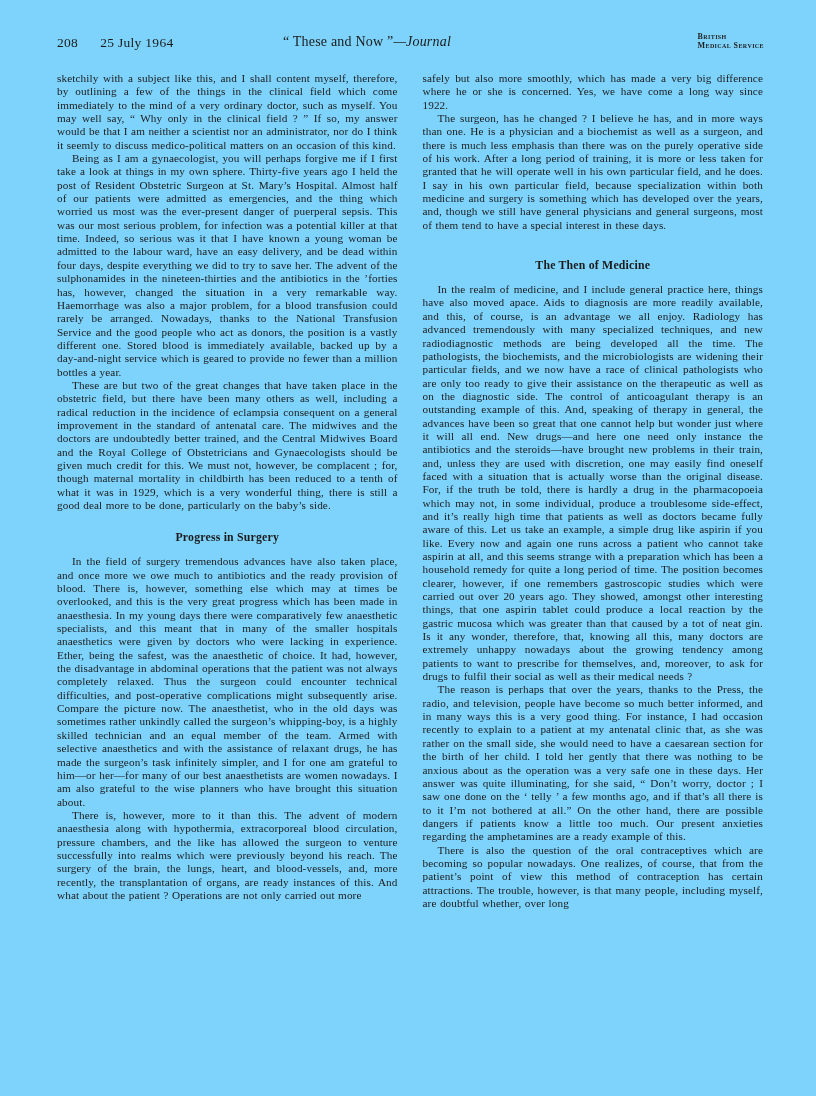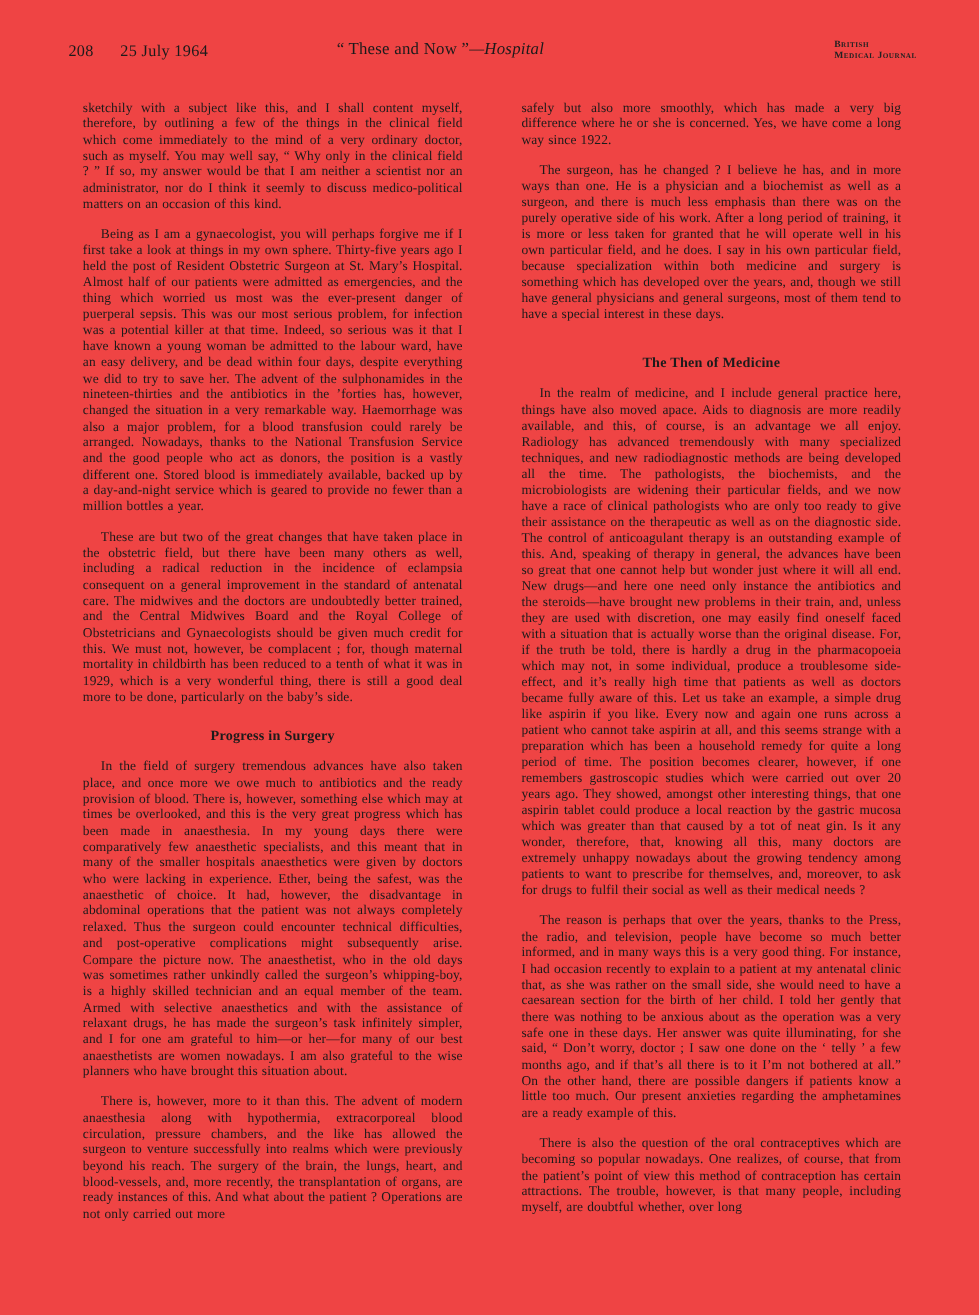--- a/index.html
+++ b/index.html
@@ -1,21 +1,21 @@
 <!DOCTYPE html>
 <html><head>
 <meta charset="utf-8">
 <style>
   html, body { margin: 0; padding: 0; background: #ffffff; }
   .page {
     position: relative;
     width: 816px;
     height: 1096px;
     margin: 0 auto;
-    background: #ef4444;
+    background: #7dd3fc;
     color: #1b1b1b;
     font-family: "Liberation Serif", "DejaVu Serif", serif;
     overflow: hidden;
     box-sizing: border-box;
   }
   .header {
     position: relative;
     padding: 35px 53px 0 57px;
     height: 24px;
   }
@@ -32,21 +32,21 @@
     text-align: left; font-variant: small-caps; font-weight: bold;
     font-size: 8px; line-height: 8.5px; letter-spacing: 0.4px; color: #222;
   }
   .columns {
     display: flex;
     gap: 25px;
     padding: 13px 53px 0 57px;
   }
   .col { flex: 1; min-width: 0; }
   .col p {
-    margin: 12px;
+    margin: 0;
     text-align: justify;
     font-size: 11.2px;
     line-height: 13.35px;
     word-spacing: 0.045em;
     letter-spacing: 0.01em;
   }
   .col p.indent { text-indent: 15px; }
   .sec-heading {
     margin: 18px 0 10px;
     text-align: center;
@@ -59,25 +59,25 @@
 </head>
 <body>
 
 <div class="page">
 
   <div class="header">
     <div class="header-left">
       <span class="page-number">208</span><span class="issue-date">25 July 1964</span>
     </div>
     <div class="header-title">
-      <span>“ These and Now ”</span><span class="title-author">—Hospital</span>
+      <span>“ These and Now ”</span><span class="title-author">—Journal</span>
     </div>
     <div class="header-journal">
       <div>British</div>
-      <div>Medical Journal</div>
+      <div>Medical Service</div>
     </div>
   </div>
 
   <div class="columns">
 
     <div class="col">
       <p>sketchily with a subject like this, and I shall content myself, therefore, by outlining a few of the things in the clinical field which come immediately to the mind of a very ordinary doctor, such as myself.  You may well say, “ Why only in the clinical field ? ”  If so, my answer would be that I am neither a scientist nor an administrator, nor do I think it seemly to discuss medico-political matters on an occasion of this kind.</p>
       <p class="indent">Being as I am a gynaecologist, you will perhaps forgive me if I first take a look at things in my own sphere.  Thirty-five years ago I held the post of Resident Obstetric Surgeon at St. Mary’s Hospital.  Almost half of our patients were admitted as emergencies, and the thing which worried us most was the ever-present danger of puerperal sepsis.  This was our most serious problem, for infection was a potential killer at that time. Indeed, so serious was it that I have known a young woman be admitted to the labour ward, have an easy delivery, and be dead within four days, despite everything we did to try to save her.  The advent of the sulphonamides in the nineteen-thirties and the antibiotics in the ’forties has, however, changed the situation in a very remarkable way.  Haemorrhage was also a major problem, for a blood transfusion could rarely be arranged.  Nowadays, thanks to the National Transfusion Service and the good people who act as donors, the position is a vastly different one.  Stored blood is immediately available, backed up by a day-and-night service which is geared to provide no fewer than a million bottles a year.</p>
       <p class="indent">These are but two of the great changes that have taken place in the obstetric field, but there have been many others as well, including a radical reduction in the incidence of eclampsia consequent on a general improvement in the standard of antenatal care.  The midwives and the doctors are undoubtedly better trained, and the Central Midwives Board and the Royal College of Obstetricians and Gynaecologists should be given much credit for this.  We must not, however, be complacent ; for, though maternal mortality in childbirth has been reduced to a tenth of what it was in 1929, which is a very wonderful thing, there is still a good deal more to be done, particularly on the baby’s side.</p>
       <h3 class="sec-heading">Progress in Surgery</h3>

